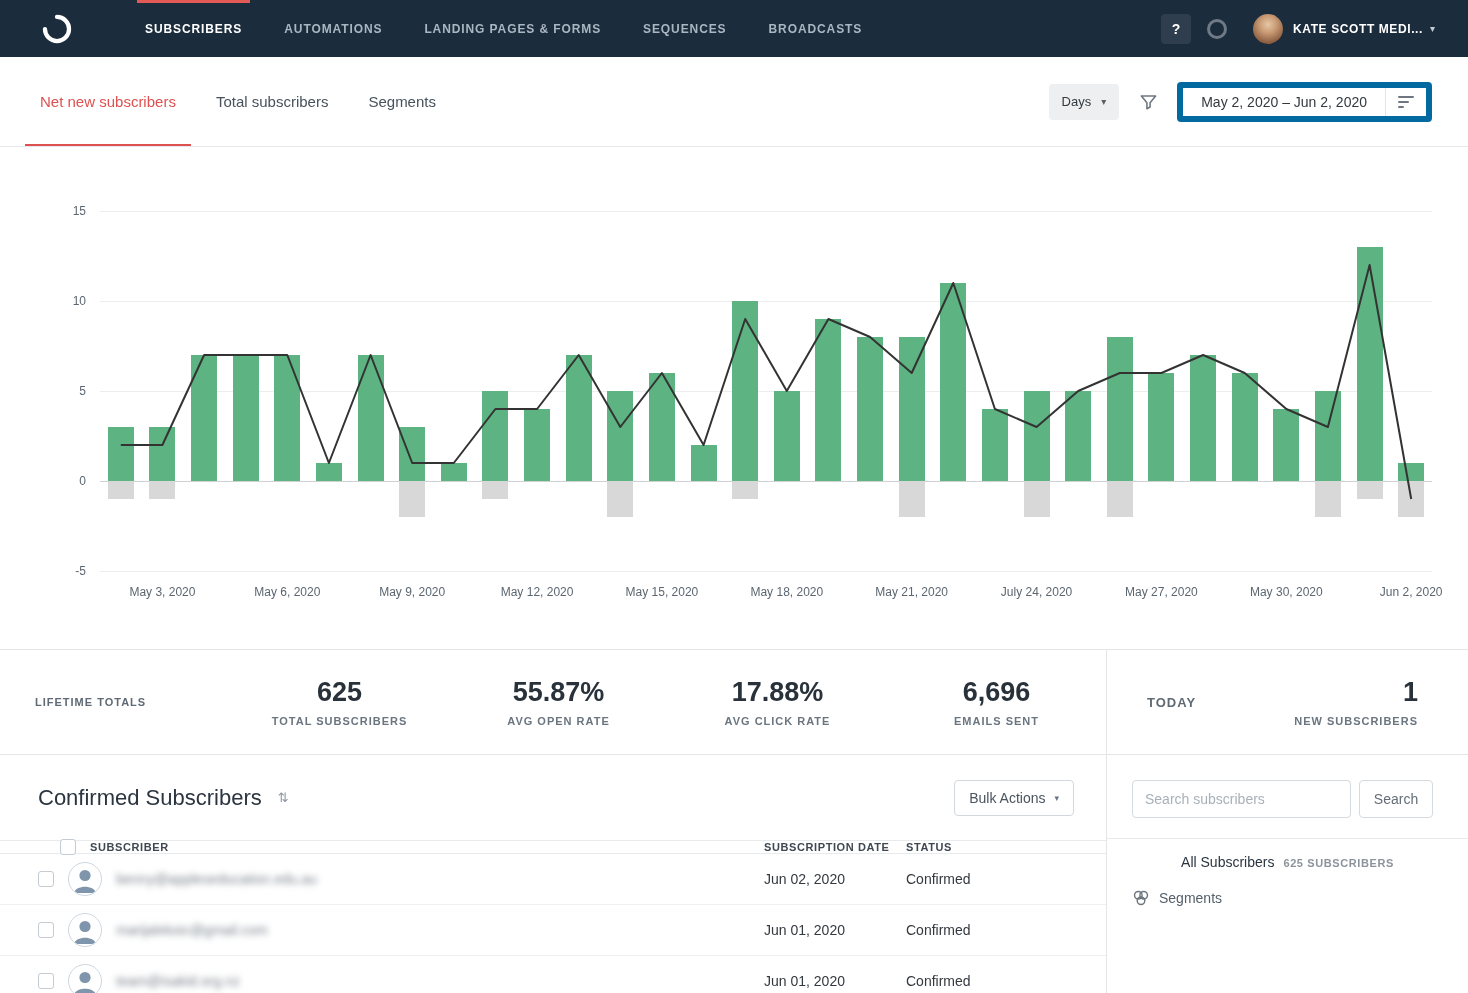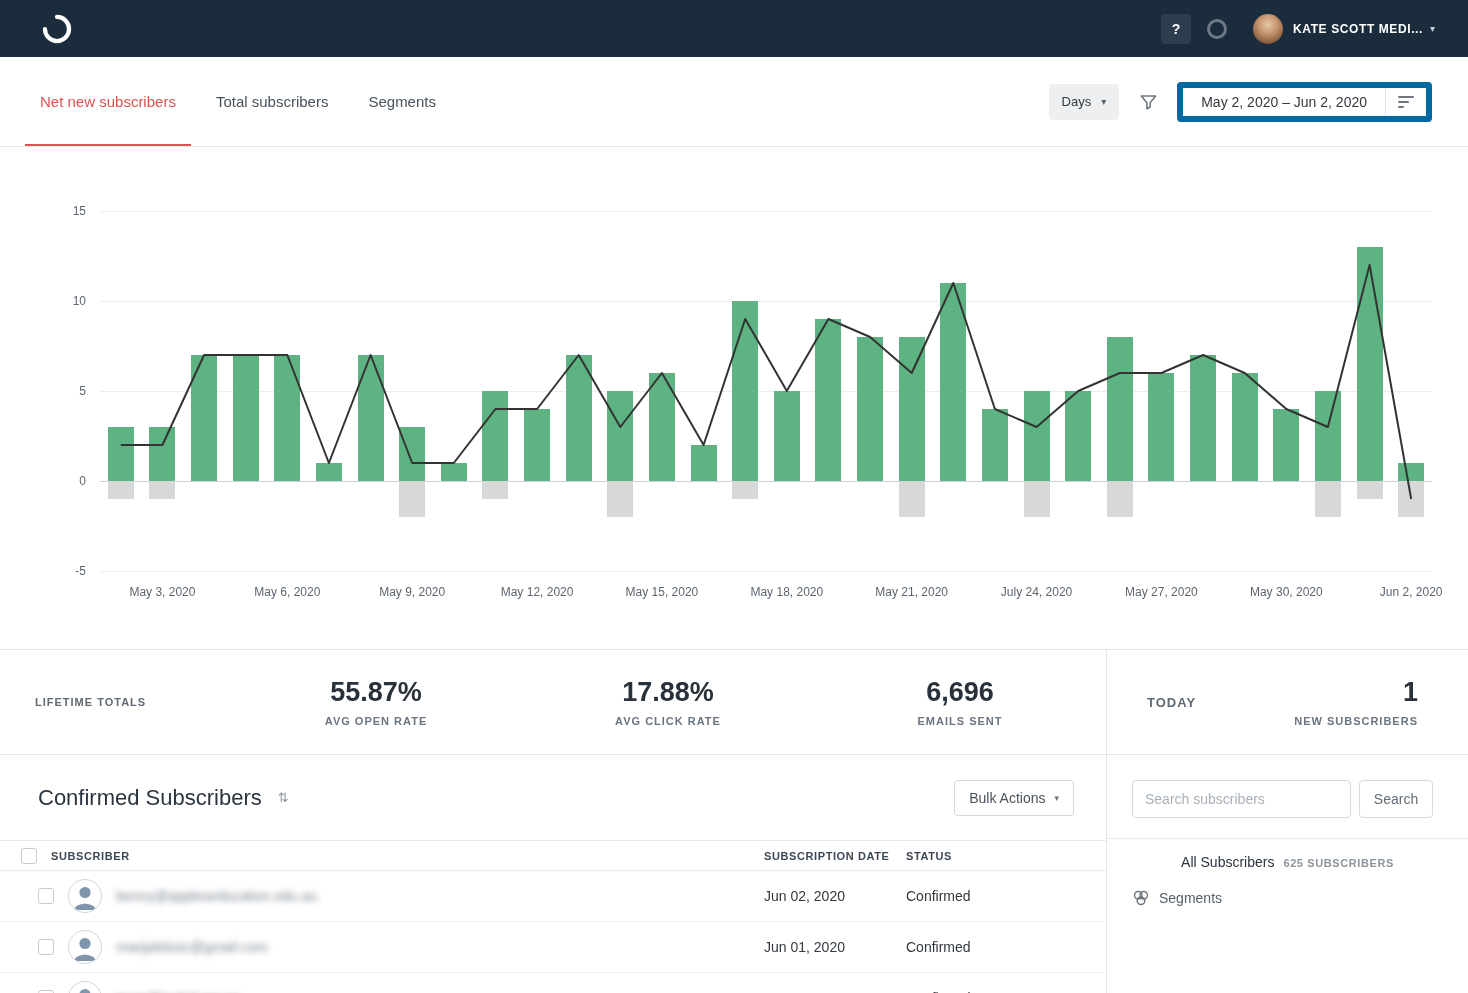--- a/index.html
+++ b/index.html
@@ -71,21 +71,21 @@
   .today-label { font-size:13px; font-weight:bold; letter-spacing:1px; color:#5f6a74; }
   .today-right { text-align:right; }
 
   
   .table-header-row { height:85px; flex:none; display:flex; align-items:center; padding:0 32px 0 38px; }
   .table-title { font-size:22px; color:#2b3540; font-weight:500; }
   .sort-toggle { margin-left:16px; font-size:13px; color:#8d97a1; background:none; border:none; cursor:pointer; }
   .bulk-btn { margin-left:auto; height:36px; background:#fff; border:1px solid #d3d8dd; border-radius:4px;
     padding:0 14px; font-size:14px; color:#4a545e; display:flex; align-items:center; cursor:pointer; font-family:inherit; }
   .bulk-btn .caret { font-size:9px; color:#6a747e; margin-left:9px; }
-  .thead { height:31px; flex:none; display:flex; align-items:center; padding:0 32px 0 21px;
+  .thead { height:14px; flex:none; display:flex; align-items:center; padding:0 32px 0 60px;
     border-top:1px solid #e8ebee; border-bottom:1px solid #e8ebee; }
   .thead .col-label { font-size:11px; font-weight:bold; letter-spacing:.6px; color:#3e4852; }
   .cb { width:16px; height:16px; border:1px solid #c4cbd2; border-radius:3px; background:#fff; flex:none; cursor:pointer; }
   .col-sub { flex:1; margin-left:14px; }
   .col-date { width:142px; flex:none; }
   .col-status { width:168px; flex:none; }
   .trow { height:51px; flex:none; display:flex; align-items:center; padding:0 32px 0 38px; border-bottom:1px solid #eef1f3; }
   .avatar { width:34px; height:34px; border-radius:50%; border:1px solid #cdd7e0; overflow:hidden; flex:none;
     margin-left:14px; background:#fff; }
   .avatar svg { width:100%; height:100%; display:block; }
@@ -115,20 +115,27 @@
 <body>
 
 <div class="app">
 
   <header class="topnav">
     <span class="logo">
       <svg viewBox="0 0 24 24" width="34" height="34">
         <path d="M12 3.5a8.5 8.5 0 1 1-8.5 8.5" fill="none" stroke="#ffffff" stroke-width="3" stroke-linecap="round"></path>
       </svg>
     </span>
+    <nav class="nav-items">
+      <span class="nav-item active">SUBSCRIBERS</span>
+      <span class="nav-item">AUTOMATIONS</span>
+      <span class="nav-item">LANDING PAGES &amp; FORMS</span>
+      <span class="nav-item">SEQUENCES</span>
+      <span class="nav-item">BROADCASTS</span>
+    </nav>
     <div class="nav-right">
       <span class="help-btn">?</span>
       <span class="status-ring"></span>
       <span class="user-avatar"></span>
       <span class="user-name">KATE SCOTT MEDI...</span>
       <span class="user-caret">▾</span>
     </div>
   </header>
 
   <div class="tabsrow">
@@ -235,20 +242,24 @@
       </div>
   </section>
 
   <div class="lower">
 
     <div class="left-col">
 
       <div class="stats-left">
         <div class="lifetime-label">LIFETIME TOTALS</div>
         <div class="stat">
+          <div class="stat-value">625</div>
+          <div class="stat-label">TOTAL SUBSCRIBERS</div>
+        </div>
+        <div class="stat">
           <div class="stat-value">55.87%</div>
           <div class="stat-label">AVG OPEN RATE</div>
         </div>
         <div class="stat">
           <div class="stat-value">17.88%</div>
           <div class="stat-label">AVG CLICK RATE</div>
         </div>
         <div class="stat">
           <div class="stat-value">6,696</div>
           <div class="stat-label">EMAILS SENT</div>

